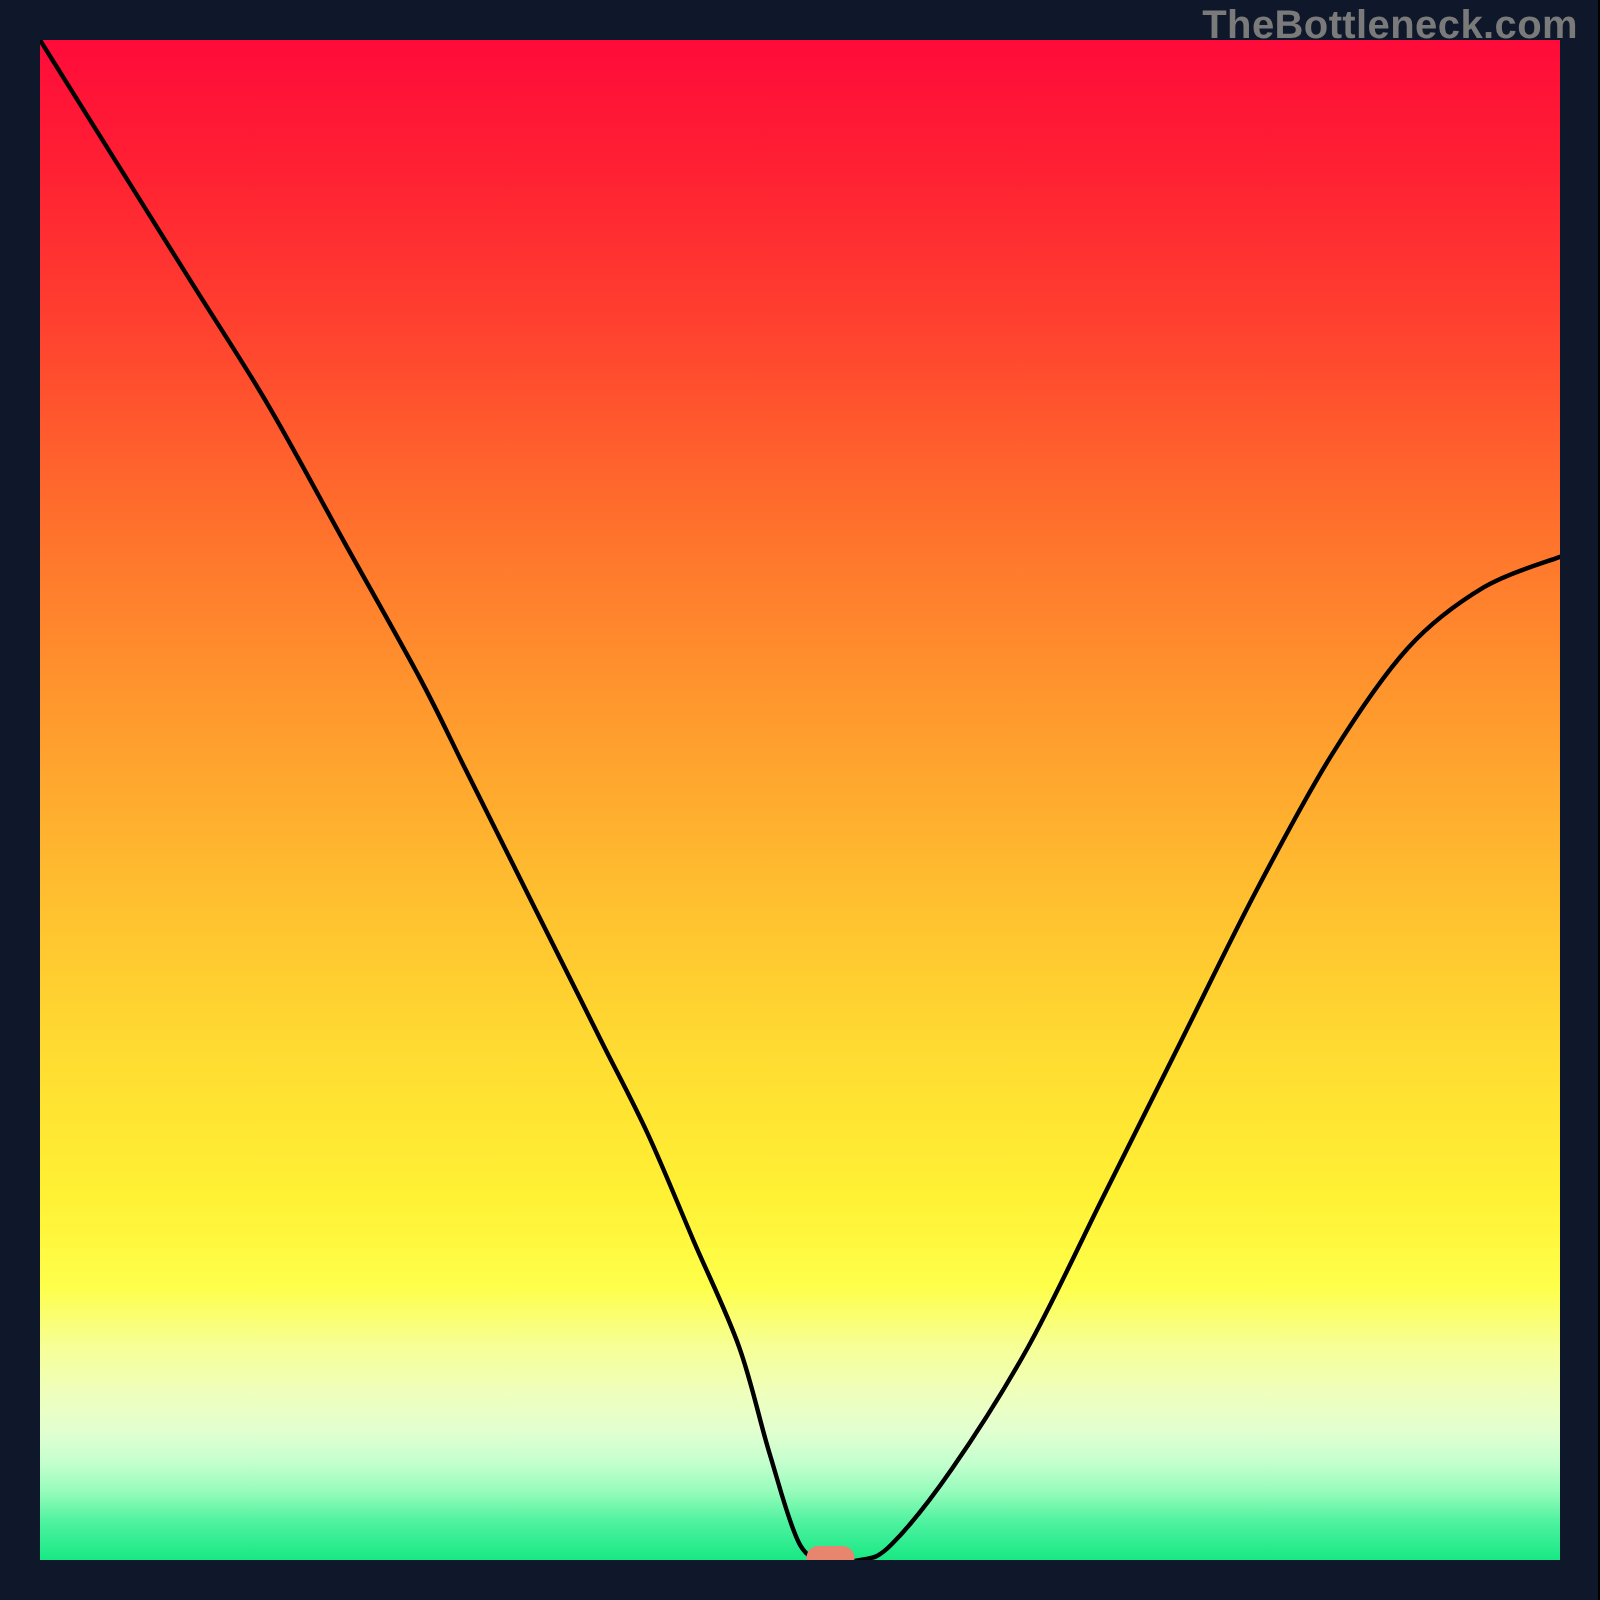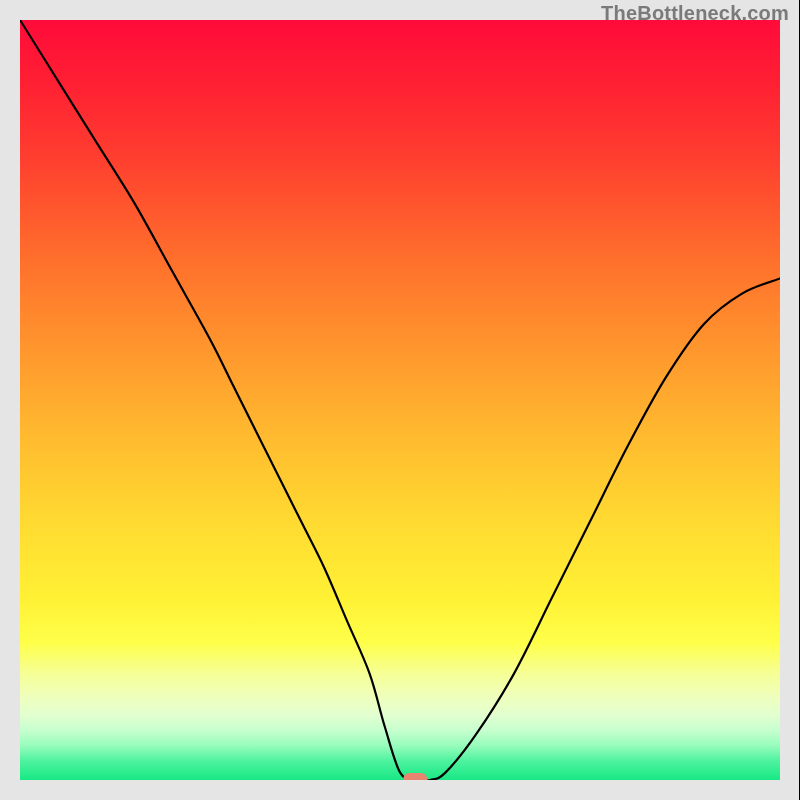--- a/index.html
+++ b/index.html
@@ -9,21 +9,21 @@
     height: 800px;
     background: #000;
     overflow: hidden;
   }
   .frame {
     position: absolute;
     left: 0;
     top: 0;
     width: 799px;
     height: 800px;
-    background: #e5e5e5;
+    background: #0f172a;
   }
   .plot-area {
     position: absolute;
     left: 20px;
     top: 20px;
     width: 760px;
     height: 760px;
     overflow: hidden;
   }
   .watermark {

